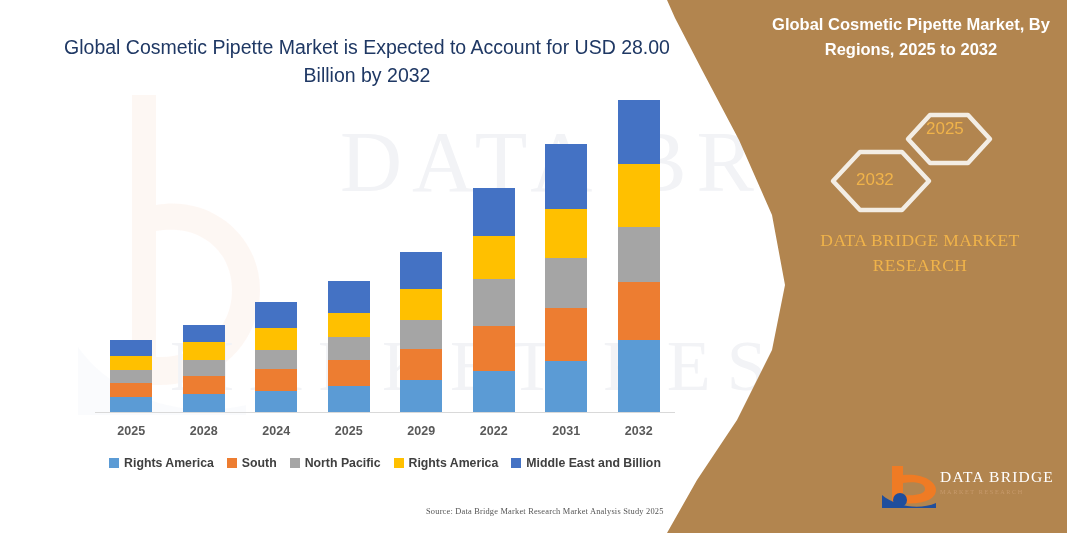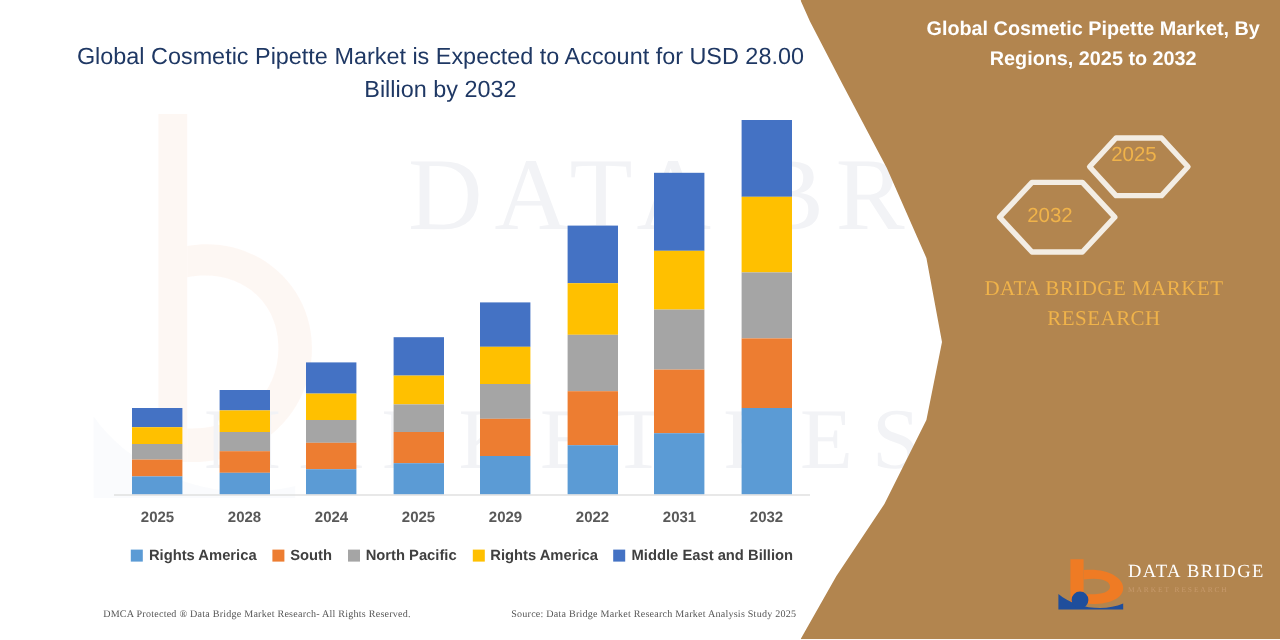--- a/index.html
+++ b/index.html
@@ -216,21 +216,20 @@
       <div class="legend-item">
         <span class="swatch" style="background: rgb(255, 192, 0);"></span>
         <span class="lbl">Rights America</span>
       </div>
       <div class="legend-item">
         <span class="swatch" style="background: rgb(68, 114, 196);"></span>
         <span class="lbl">Middle East and Billion</span>
       </div>
     </div>
 
-  <div class="footer-left">DMCA Protected ® Data Bridge Market Research- All Rights Reserved.</div>
   <div class="footer-right">Source: Data Bridge Market Research  Market Analysis Study 2025</div>
 
   <div class="brown-panel"></div>
 
   <div class="panel-title">Global Cosmetic Pipette Market, By Regions, 2025 to 2032</div>
 
   <div class="hexwrap">
     <svg width="180" height="130" viewBox="0 0 180 130">
       <polygon points="13,86 40,57 82,57 109,86 82,115 40,115" fill="none" stroke="#f3ede4" stroke-width="4.5" stroke-linejoin="round"></polygon>
       <polygon points="88,44 110,20 148,20 170,44 148,68 110,68" fill="none" stroke="#f3ede4" stroke-width="4.5" stroke-linejoin="round"></polygon>

